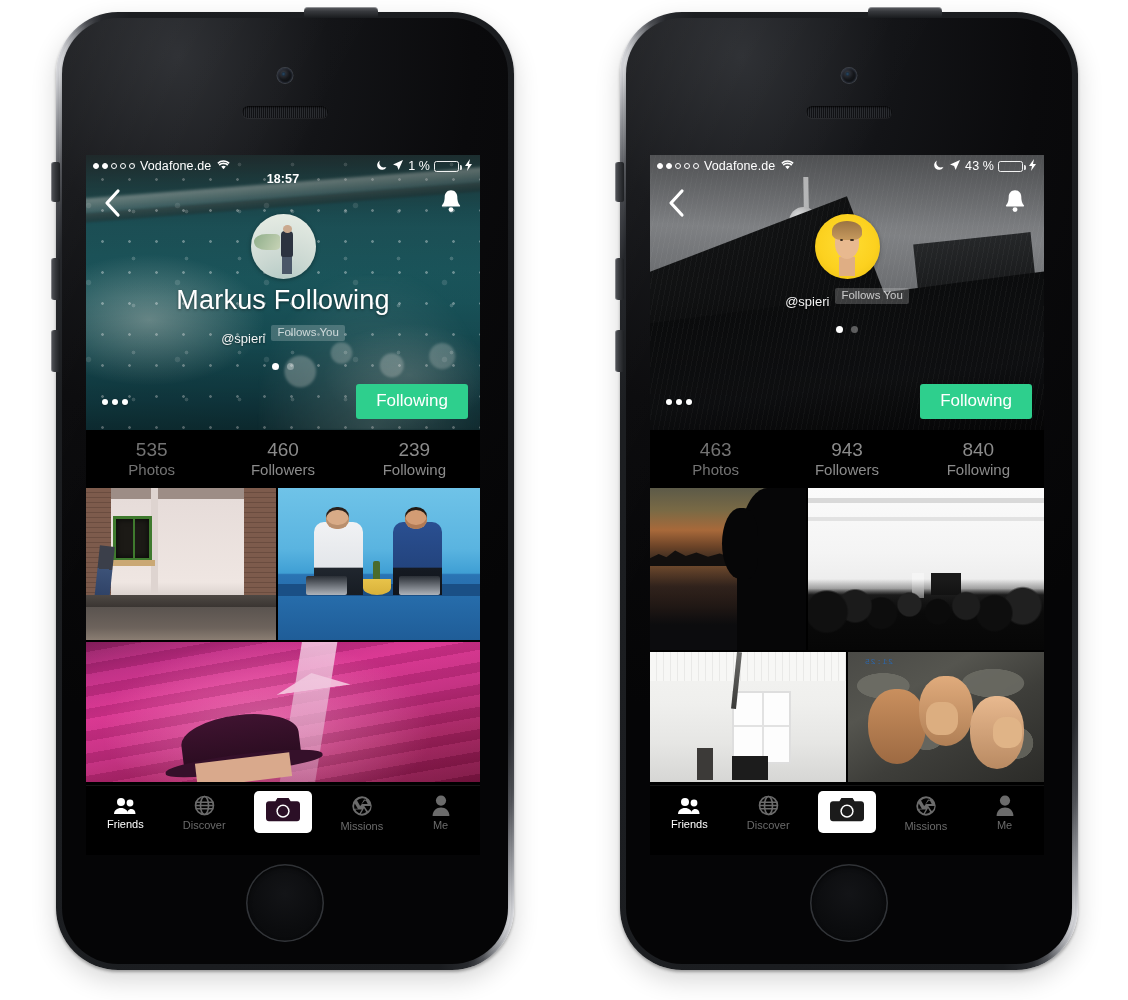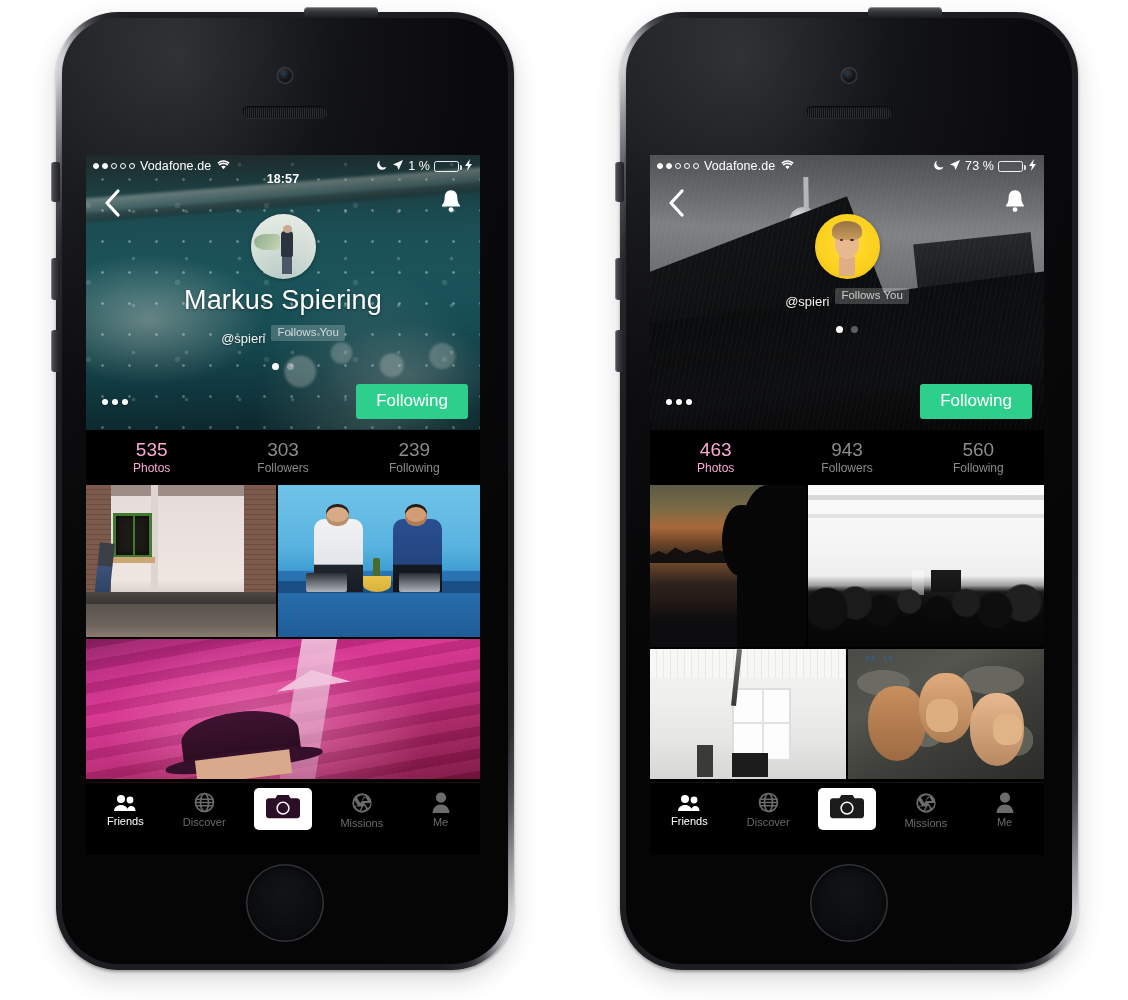--- a/index.html
+++ b/index.html
@@ -471,25 +471,25 @@
     padding: 9px 0 10px 0;
   }
   .stat { flex: 1; text-align: center; cursor: pointer; }
   .stat .num {
     font-size: 19px;
     font-weight: 300;
     color: #8b8b8b;
     line-height: 1.12;
   }
   .stat .lbl {
-    font-size: 12px;
+    font-size: 15px;
     color: #8b8b8b;
     margin-top: 1px;
   }
-  .stat.active .num, .stat.active .lbl { color: #f9a8d4; }
+  .stat.active .num, .stat.active .lbl { color: #737373; }
 
   
   .grid {
     position: relative;
     background: #000;
     height: 297px;
     overflow: hidden;
   }
   .grid-row { display: flex; gap: 2px; margin-bottom: 2px; }
   .cell { position: relative; overflow: hidden; cursor: pointer; background: #111; }
@@ -862,21 +862,21 @@
 
         <div class="avatar-wrap">
           <div class="avatar-a">
             <div class="fish"></div>
               <div class="legs"></div>
               <div class="body"></div>
               <div class="head"></div>
           </div>
         </div>
 
-        <div class="display-name">Markus Spiering</div>
+        <div class="display-name">Markus Following</div>
 
         <div class="handle-row">
           <span class="handle">@spieri</span>
           <span class="follows-badge">Follows You</span>
         </div>
 
         <div class="page-dots">
           <i class="on"></i>
           <i></i>
         </div>
@@ -890,21 +890,21 @@
           <button class="follow-btn">Following</button>
         </div>
       </div>
 
       <div class="stats">
         <div class="stat active">
           <div class="num">535</div>
           <div class="lbl">Photos</div>
         </div>
         <div class="stat">
-          <div class="num">303</div>
+          <div class="num">460</div>
           <div class="lbl">Followers</div>
         </div>
         <div class="stat">
           <div class="num">239</div>
           <div class="lbl">Following</div>
         </div>
       </div>
 
       <div class="grid">
         <div class="grid-row">
@@ -1034,21 +1034,21 @@
           <span class="moon-ico">
             <svg width="12" height="12" viewBox="0 0 12 12">
                 <path d="M8.8 8.3A4.4 4.4 0 0 1 4.1 1.6a4.8 4.8 0 1 0 6.3 6.3 4.4 4.4 0 0 1-1.6.4z" fill="#fff"></path>
               </svg>
           </span>
           <span class="loc-ico">
             <svg width="12" height="12" viewBox="0 0 12 12">
                 <path d="M11 1 1 5.4l4.1 1.5L6.6 11z" fill="#fff"></path>
               </svg>
           </span>
-          <span class="pct">73 %</span>
+          <span class="pct">43 %</span>
           <span class="battery">
             <span class="fill" style="width:46%"></span>
           </span>
           <span class="bolt-ico">
             <svg width="8" height="12" viewBox="0 0 8 12">
                 <path d="M5 0 0 7h3l-1 5 5-7H4z" fill="#fff"></path>
               </svg>
           </span>
         </div>
       </div>
@@ -1113,21 +1113,21 @@
       <div class="stats">
         <div class="stat active">
           <div class="num">463</div>
           <div class="lbl">Photos</div>
         </div>
         <div class="stat">
           <div class="num">943</div>
           <div class="lbl">Followers</div>
         </div>
         <div class="stat">
-          <div class="num">560</div>
+          <div class="num">840</div>
           <div class="lbl">Following</div>
         </div>
       </div>
 
       <div class="grid">
         <div class="grid-row">
           <div class="cell ph-sunset" style="width:156px;height:162px">
             <div class="water"></div>
               <div class="skyline"></div>
               <div class="silhouette"></div>

